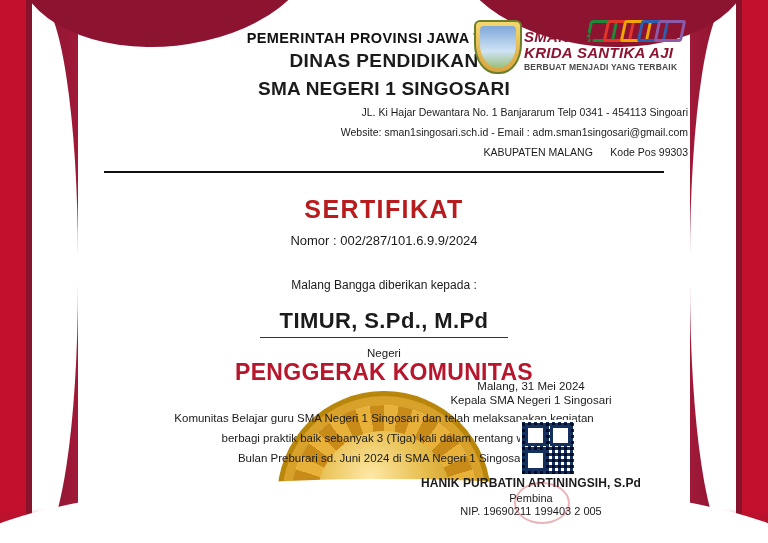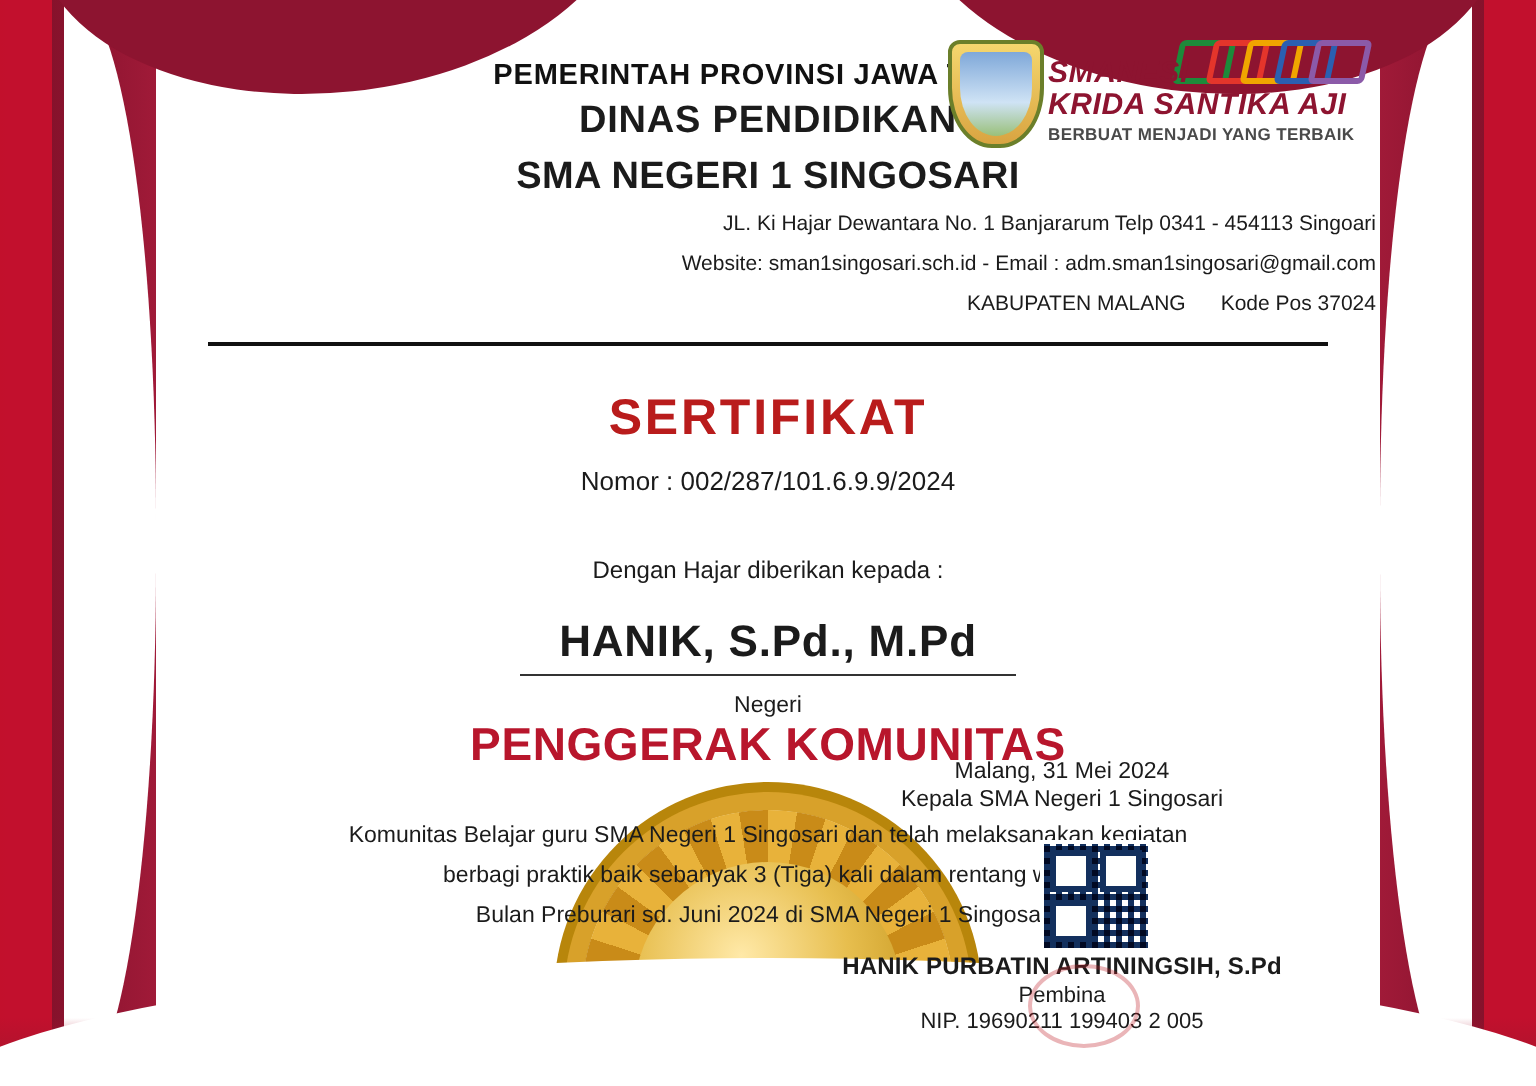--- a/index.html
+++ b/index.html
@@ -340,21 +340,21 @@
   <div class="content">
 
     <div class="kop-title">PEMERINTAH PROVINSI JAWA TIMUR</div>
     <div class="kop-sub">DINAS PENDIDIKAN</div>
     <div class="kop-school">SMA NEGERI 1 SINGOSARI</div>
     <div class="kop-line">JL. Ki Hajar Dewantara No. 1 Banjararum Telp 0341 - 454113 Singoari</div>
     <div class="kop-line">Website: sman1singosari.sch.id - Email : adm.sman1singosari@gmail.com</div>
     <div class="kop-line">
       <span>KABUPATEN MALANG</span>
       &nbsp;&nbsp;&nbsp;&nbsp;
-      <span>Kode Pos 37024</span>
+      <span>Kode Pos 99303</span>
     </div>
 
     <div class="divider"></div>
 
     <div class="logo-area">
       <div class="logo-shield"></div>
       <div class="logo-rings">
         <span class="ring r1"></span>
         <span class="ring r2"></span>
         <span class="ring r3"></span>
@@ -362,22 +362,22 @@
         <span class="ring r5"></span>
       </div>
       <div class="logo-text1">SMANESI</div>
       <div class="logo-text2">KRIDA SANTIKA AJI</div>
       <div class="logo-text3">BERBUAT MENJADI YANG TERBAIK</div>
     </div>
 
     <div class="sert-title">SERTIFIKAT</div>
     <div class="sert-nomor">Nomor : 002/287/101.6.9.9/2024</div>
 
-    <div class="diberikan">Dengan Hajar diberikan kepada :</div>
-    <div class="recipient">HANIK, S.Pd., M.Pd</div>
+    <div class="diberikan">Malang Bangga diberikan kepada :</div>
+    <div class="recipient">TIMUR, S.Pd., M.Pd</div>
     <div class="recip-rule"></div>
     <div class="sebagai">Negeri</div>
     <div class="award">PENGGERAK KOMUNITAS</div>
 
     <div class="body-text">
       <div>Komunitas Belajar guru SMA Negeri 1 Singosari dan telah melaksanakan kegiatan</div>
       <div>berbagi praktik baik sebanyak 3 (Tiga) kali dalam rentang waktu</div>
       <div>Bulan Preburari sd. Juni 2024 di SMA Negeri 1 Singosari.</div>
     </div>
 

